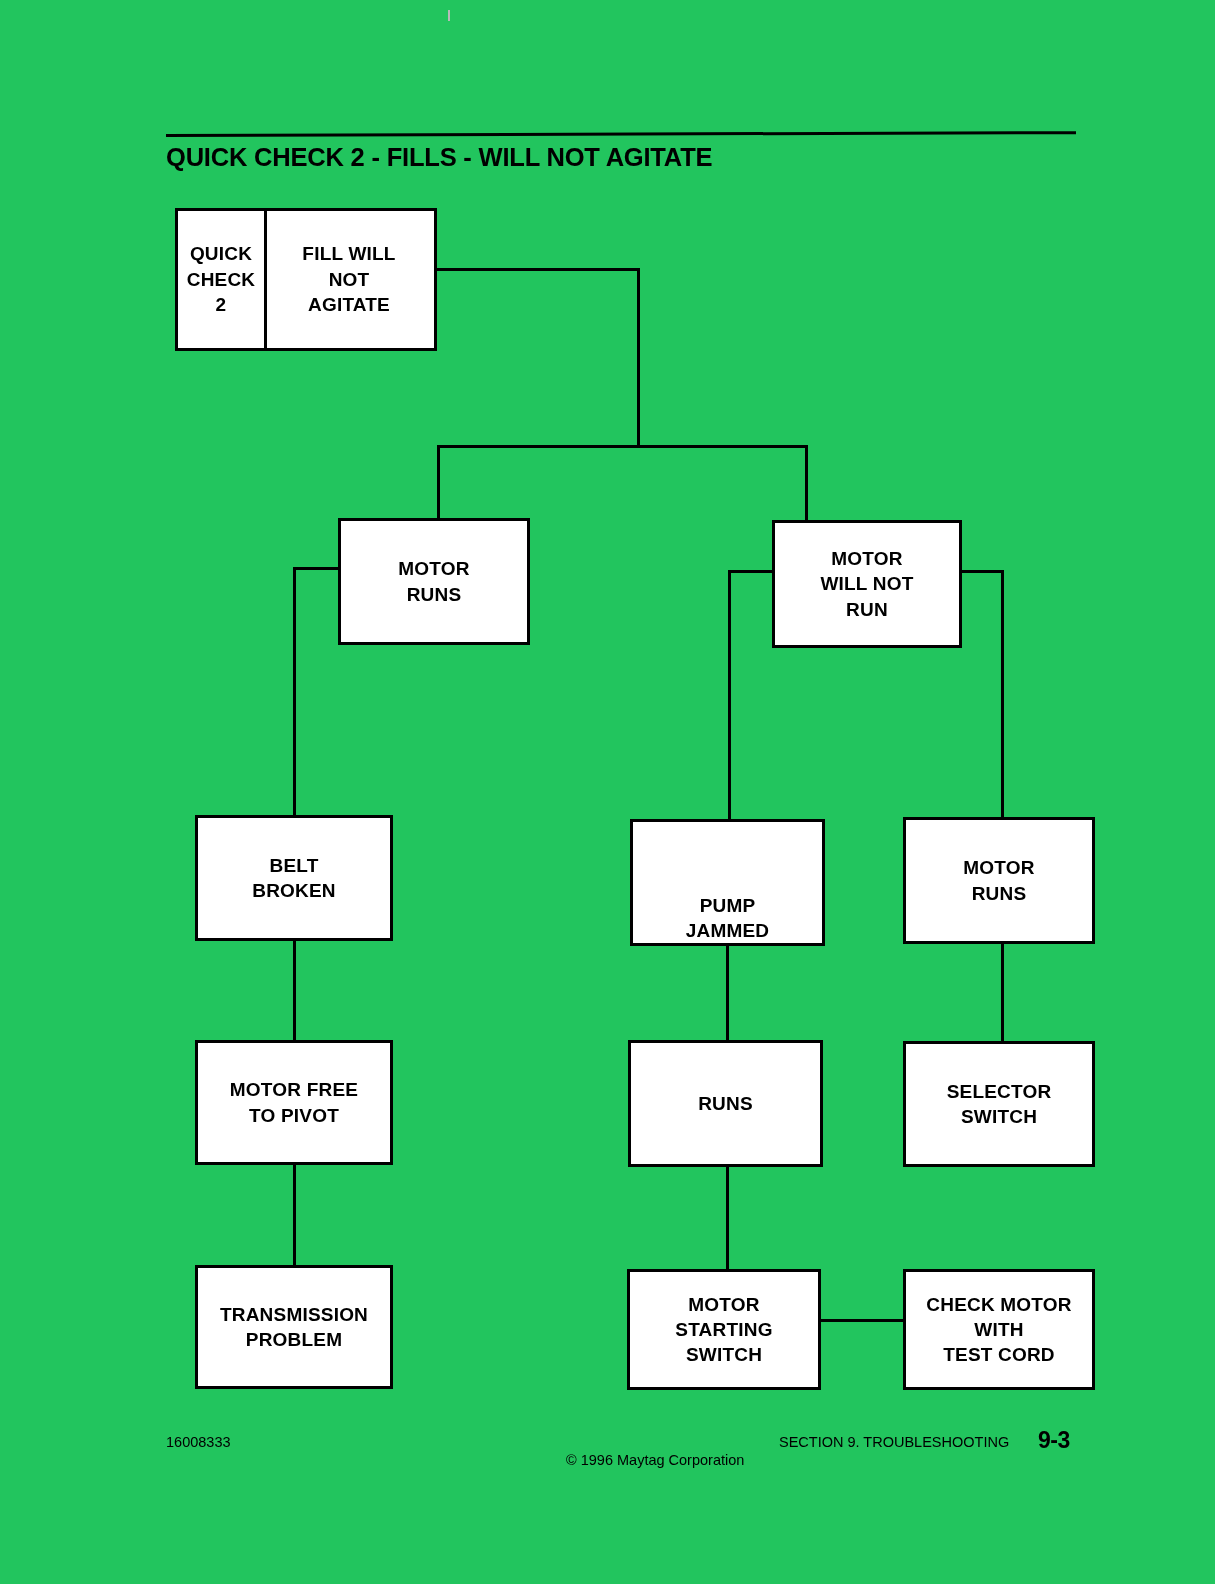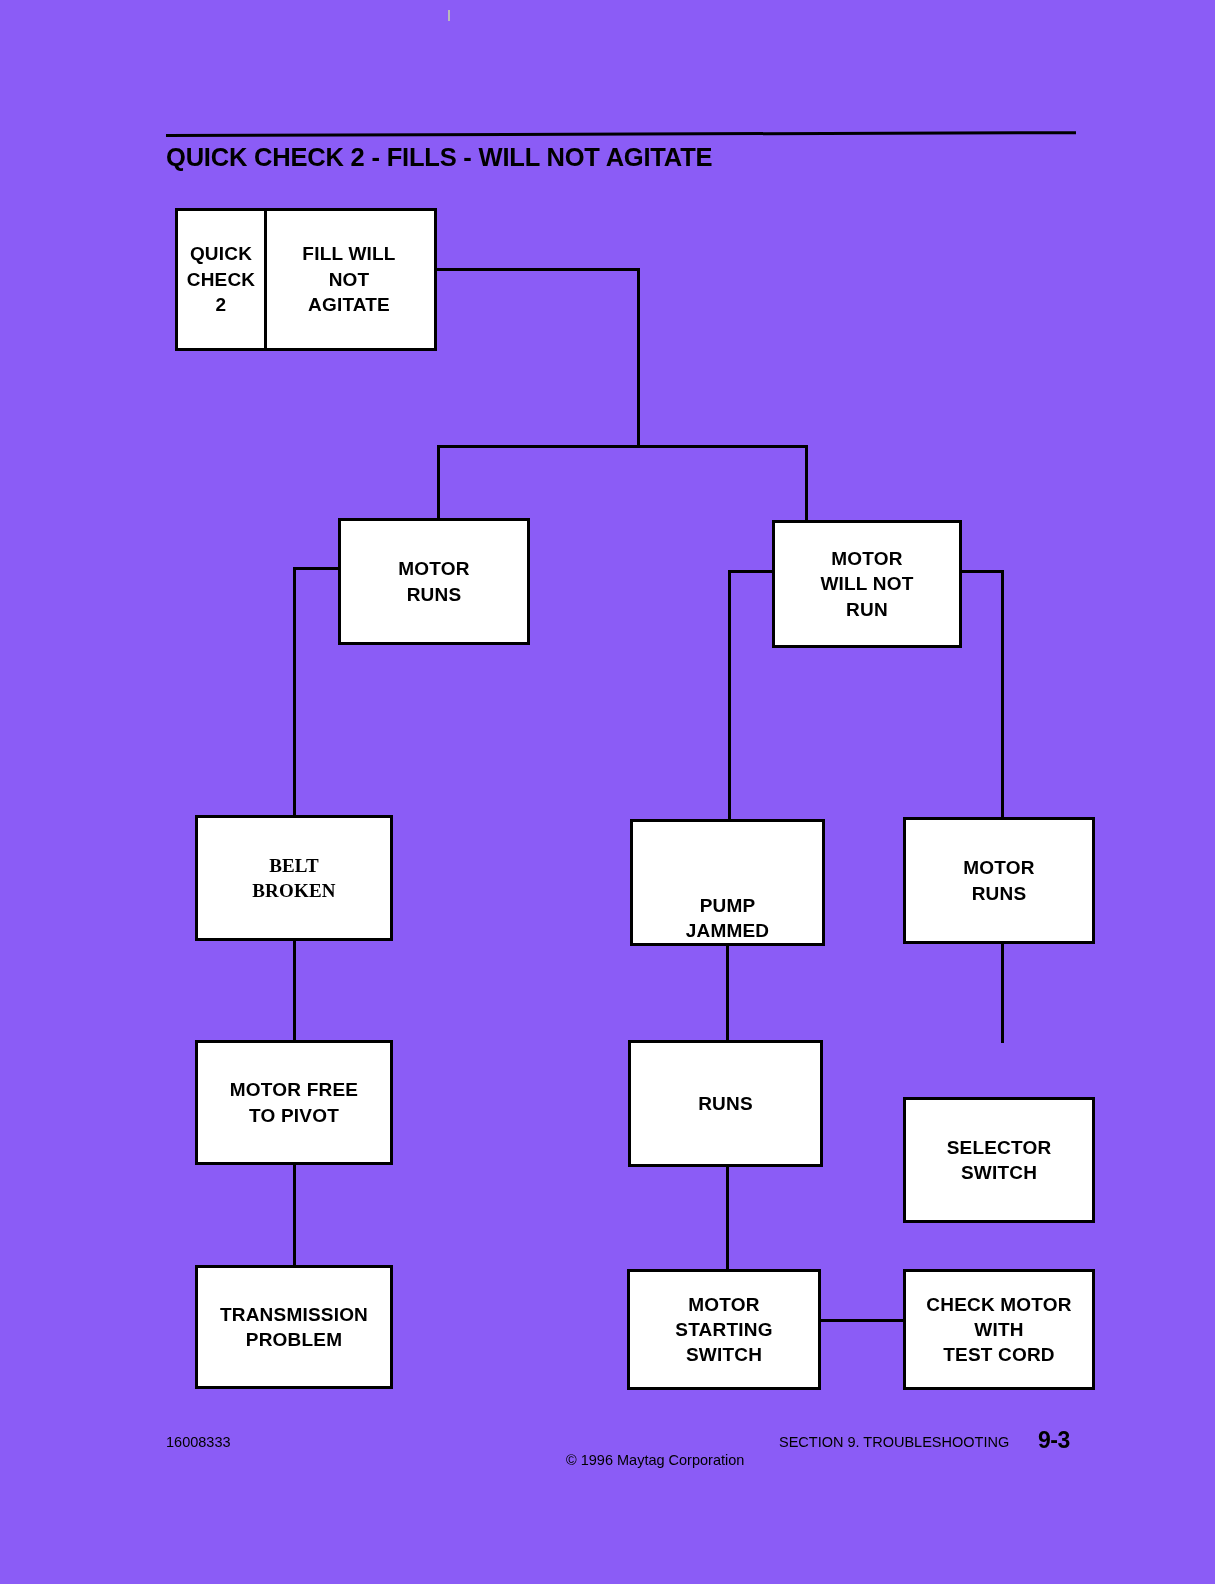--- a/index.html
+++ b/index.html
@@ -8,21 +8,21 @@
     background: #ffffff;
   }
   body {
     font-family: "Liberation Sans", sans-serif;
     color: #000000;
   }
   #page {
     position: relative;
     width: 1215px;
     height: 1584px;
-    background: #8b5cf6;
+    background: #22c55e;
     overflow: hidden;
   }
 
   
   .rule {
     position: absolute;
     background: #000;
   }
   #title-rule {
     left: 166px;
@@ -191,21 +191,21 @@
   </div>
 
   <div class="node" style="left:772px; top:520px; width:190px; height:128px;">
     <div class="lines">
       <span>MOTOR</span>
       <span>WILL NOT</span>
       <span>RUN</span>
     </div>
   </div>
 
-  <div class="node" style="left:195px; top:815px; width:198px; height:126px;font-family:Liberation Serif, serif;">
+  <div class="node" style="left:195px; top:815px; width:198px; height:126px;">
     <div class="lines">
       <span>BELT</span>
       <span>BROKEN</span>
     </div>
   </div>
 
   <div class="node" style="left:630px; top:819px; width:195px; height:127px;align-items:flex-end;">
     <div class="lines">
       <span>PUMP</span>
       <span>JAMMED</span>
@@ -225,21 +225,21 @@
       <span>TO PIVOT</span>
     </div>
   </div>
 
   <div class="node" style="left:628px; top:1040px; width:195px; height:127px;">
     <div class="lines">
       <span>RUNS</span>
     </div>
   </div>
 
-  <div class="node" style="left:903px; top:1097px; width:192px; height:126px;">
+  <div class="node" style="left:903px; top:1041px; width:192px; height:126px;">
     <div class="lines">
       <span>SELECTOR</span>
       <span>SWITCH</span>
     </div>
   </div>
 
   <div class="node" style="left:195px; top:1265px; width:198px; height:124px;">
     <div class="lines">
       <span>TRANSMISSION</span>
       <span>PROBLEM</span>

